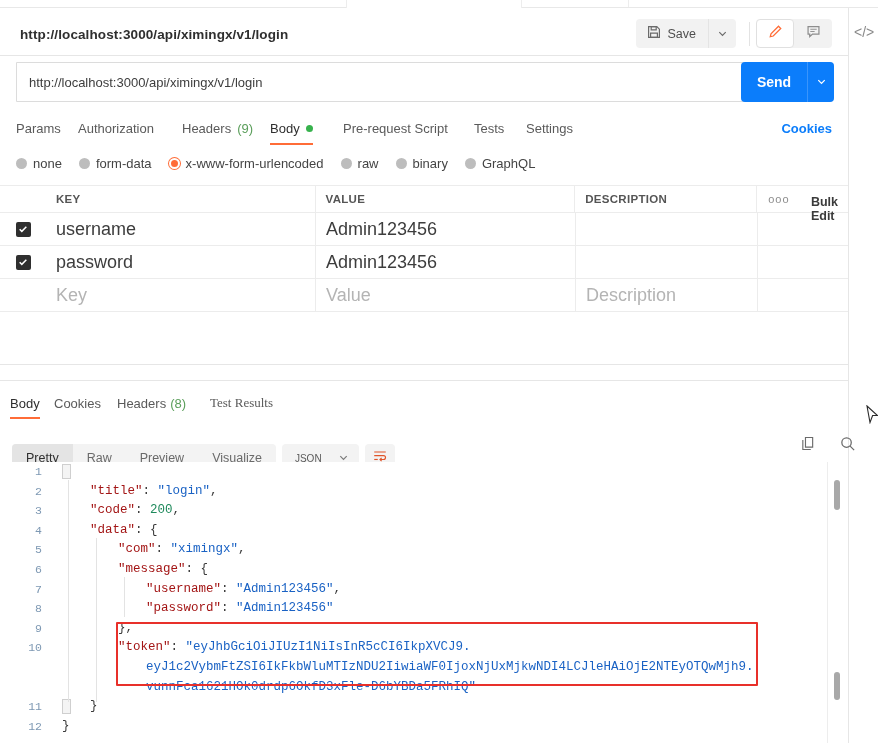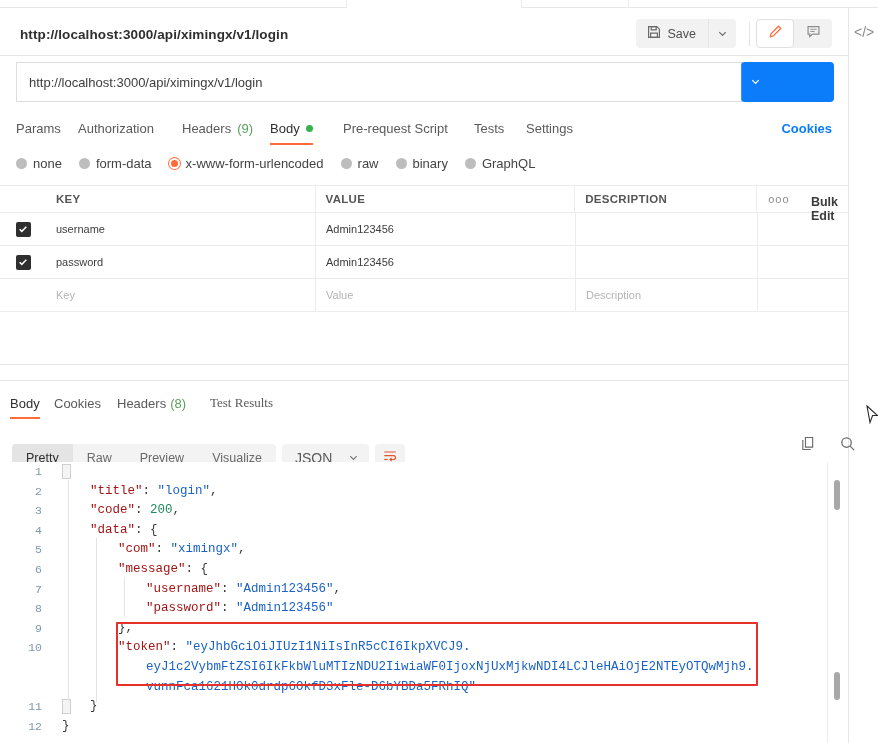--- a/index.html
+++ b/index.html
@@ -110,21 +110,21 @@
   .radiorow { position: absolute; left: 16px; top: 150px; height: 26px; display: flex; align-items: center; gap: 17px; }
   .radio { display: flex; align-items: center; gap: 6px; cursor: pointer; font-size: 13px; color: #444; }
   .rdot { width: 11px; height: 11px; border-radius: 50%; background: #bdbdbd; flex: none; }
   .radio.on .rdot { background: #fff; border: 3px solid #ff6c37; box-sizing: border-box; }
   .radio.on .rdot { background: #ff6c37; border: 2px solid #fff; box-shadow: 0 0 0 1px #ff6c37; }
 
   
   .ptable { position: absolute; left: 0; top: 185px; width: 848px; }
   .prow { display: flex; height: 33px; border-bottom: 1px solid #ececec; }
   .prow.head { height: 28px; border-top: 1px solid #ececec; border-bottom: 1px solid #ececec; }
-  .pc { display: flex; align-items: center; border-right: 1px solid #ececec; padding: 0 10px; font-size: 11px; }
+  .pc { display: flex; align-items: center; border-right: 1px solid #ececec; padding: 0 10px; font-size: 18px; }
   .pc.cbx { width: 46px; justify-content: center; border-right: none; padding: 0; }
   .pc.key { width: 270px; }
   .pc.val { width: 260px; }
   .pc.desc { width: 182px; }
   .pc.dots { width: 44px; justify-content: center; border-right: none; }
   .pc.bulk { flex: 1; justify-content: center; border-right: none; margin-top: 19px; }
   .prow.head .pc { color: #555; font-weight: 700; font-size: 11.5px; letter-spacing: .3px; }
   .prow.head .pc.bulk { color: #3b3b3b; font-weight: 700; font-size: 12.5px; letter-spacing: 0; cursor: pointer; }
   .prow.head .pc.dots { color: #8d8d8d; font-weight: 400; letter-spacing: 1px; font-size: 11px; cursor: pointer; }
   .cellval { color: #3d3d3d; }
@@ -156,21 +156,21 @@
   
   .viewbar { position: absolute; left: 12px; top: 442px; height: 32px; display: flex; align-items: center; gap: 6px; }
   .segs { display: flex; background: #f3f3f3; border-radius: 4px; height: 28px; overflow: hidden; }
   .seg {
     display: flex; align-items: center; padding: 0 14px; font-size: 12.5px;
     color: #6a6a6a; cursor: pointer;
   }
   .seg.sel { background: #e4e4e4; color: #2f2f2f; }
   .fmt-sel {
     display: flex; align-items: center; gap: 16px; height: 28px; padding: 0 10px 0 13px;
-    background: #f3f3f3; border-radius: 4px; font-size: 14px; color: #5a5a5a; cursor: pointer;
+    background: #f3f3f3; border-radius: 4px; font-size: 10px; color: #5a5a5a; cursor: pointer;
   }
   .wrap-btn {
     width: 30px; height: 28px; background: #f3f3f3; border-radius: 4px;
     display: flex; align-items: center; justify-content: center; cursor: pointer;
   }
   .view-right { position: absolute; right: 22px; top: 427px; height: 32px; display: flex; align-items: center; gap: 22px; }
   .vr-icon { cursor: pointer; display: flex; }
 
   
   .codepane {
@@ -274,20 +274,21 @@
   <div class="right-rail">
     <div class="rail-code">&lt;/&gt;</div>
   </div>
 
   <div class="urlrow">
     <div class="url-input">
       <span>http://localhost:3000/api/ximingx/v1/login</span>
     </div>
   </div>
   <div class="send-group">
+    <div class="send-btn">Send</div>
     <div class="send-caret">
       <span>
         <svg width="11" height="11" viewBox="0 0 12 12" fill="none" stroke="#ffffff" stroke-width="1.4">
             <path d="M2.5 4.5L6 8l3.5-3.5"></path>
           </svg>
       </span>
     </div>
   </div>
 
   <div class="reqtabs">

